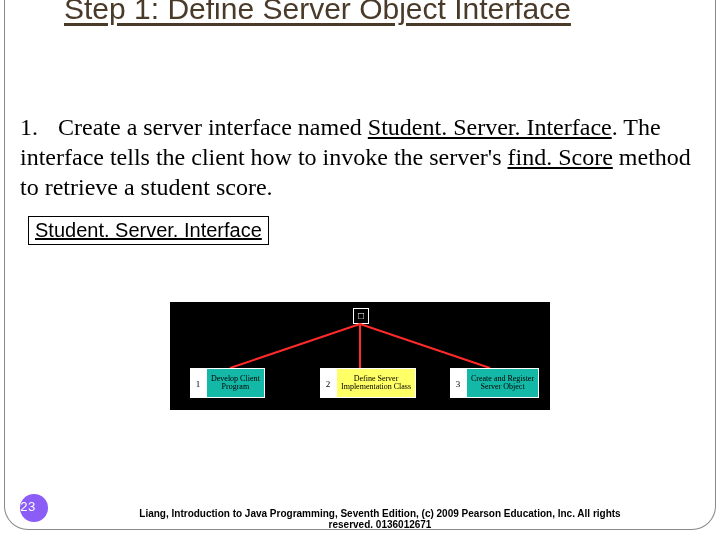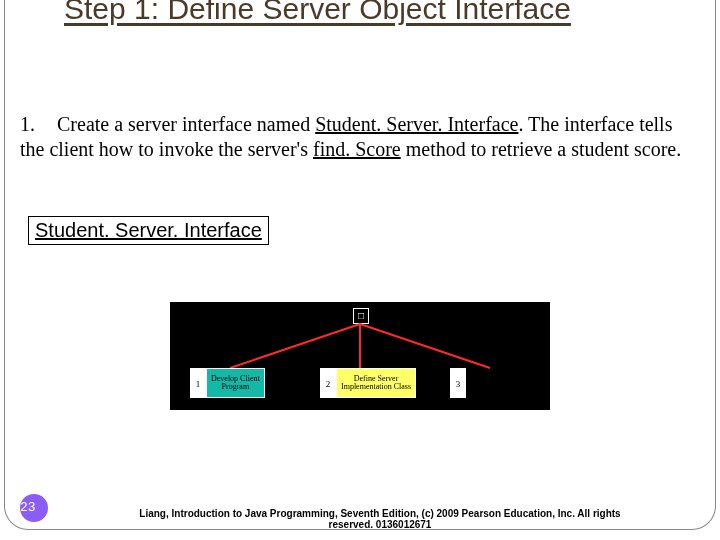--- a/index.html
+++ b/index.html
@@ -42,21 +42,21 @@
     color: #4a3a2a;
     text-decoration: underline;
     text-decoration-color: #4a3a2a;
     text-underline-offset: 4px;
   }
   .body-text {
     position: absolute;
     left: 20px;
     top: 112px;
     width: 680px;
-    font-size: 20px;
+    font-size: 24px;
     line-height: 1.25;
   }
   .body-text .num {
     display: inline-block;
     width: 32px;
   }
   .body-text .u {
     text-decoration: underline;
   }
   .link-box {
@@ -183,19 +183,21 @@
       <div class="label">Develop Client
 Program</div>
     </div>
     <div class="dnode yellow n2">
       <div class="numbox">2</div>
       <div class="label">Define Server
 Implementation Class</div>
     </div>
     <div class="dnode white n3">
       <div class="numbox">3</div>
+      <div class="label">Create and Register
+Server Object</div>
     </div>
   </div>
 
   <div class="page-num">23</div>
 
   <div class="footer">Liang, Introduction to Java Programming, Seventh Edition, (c) 2009 Pearson Education, Inc. All rights reserved. 0136012671</div>
 </div>
 
 </body></html>

